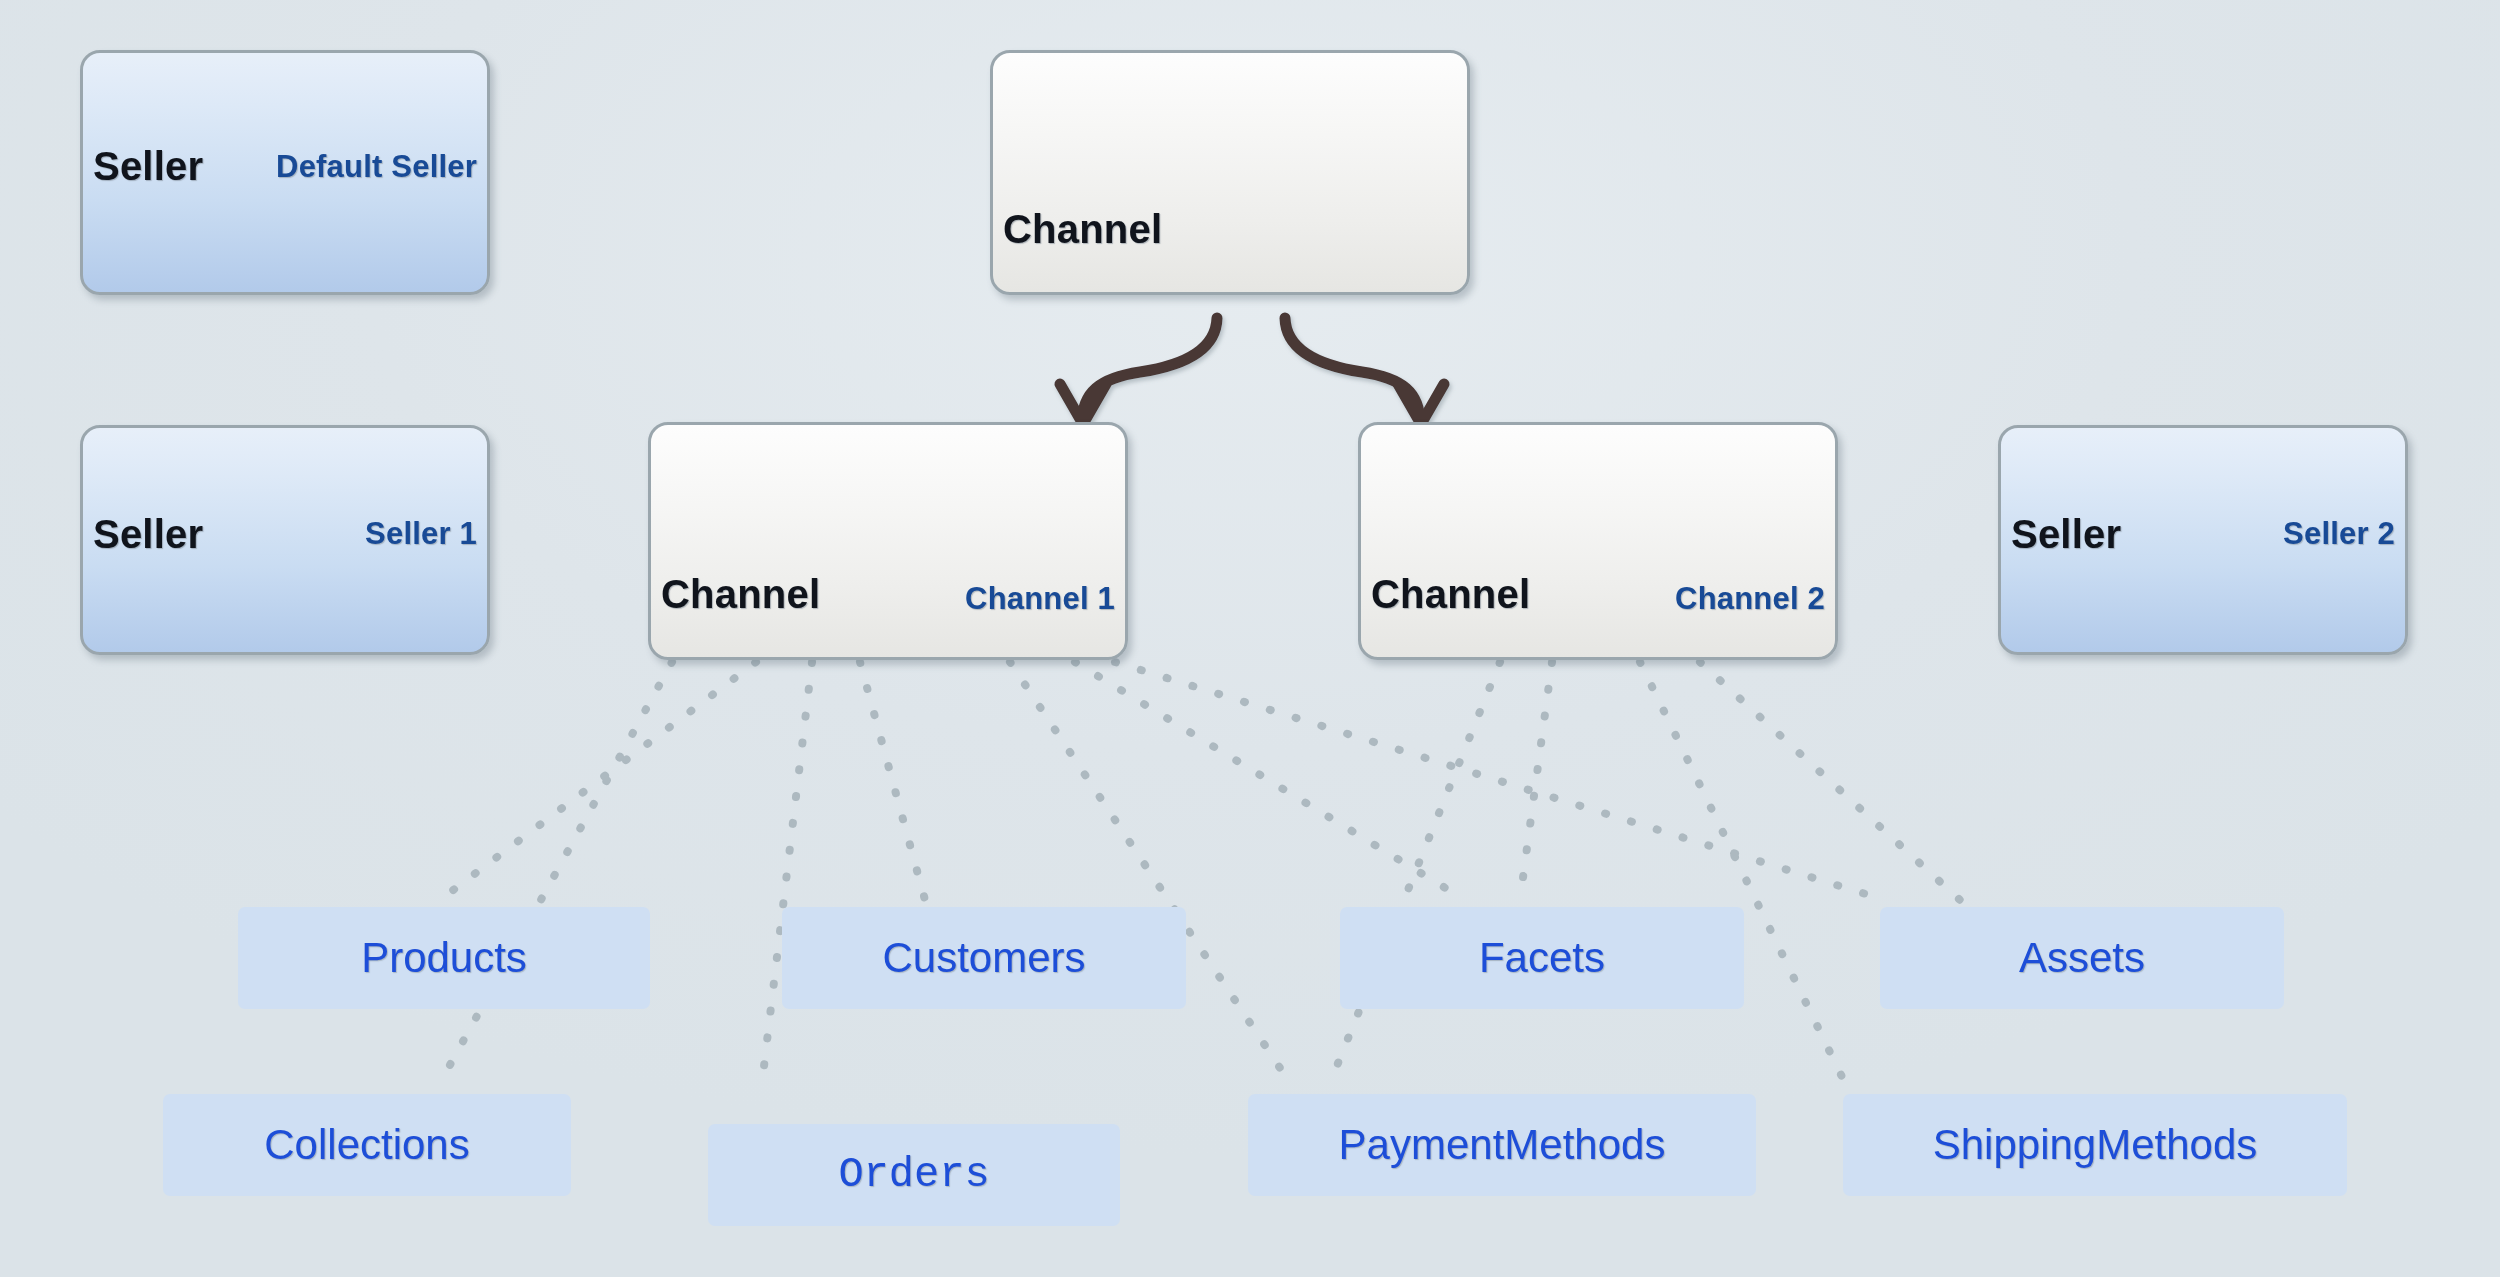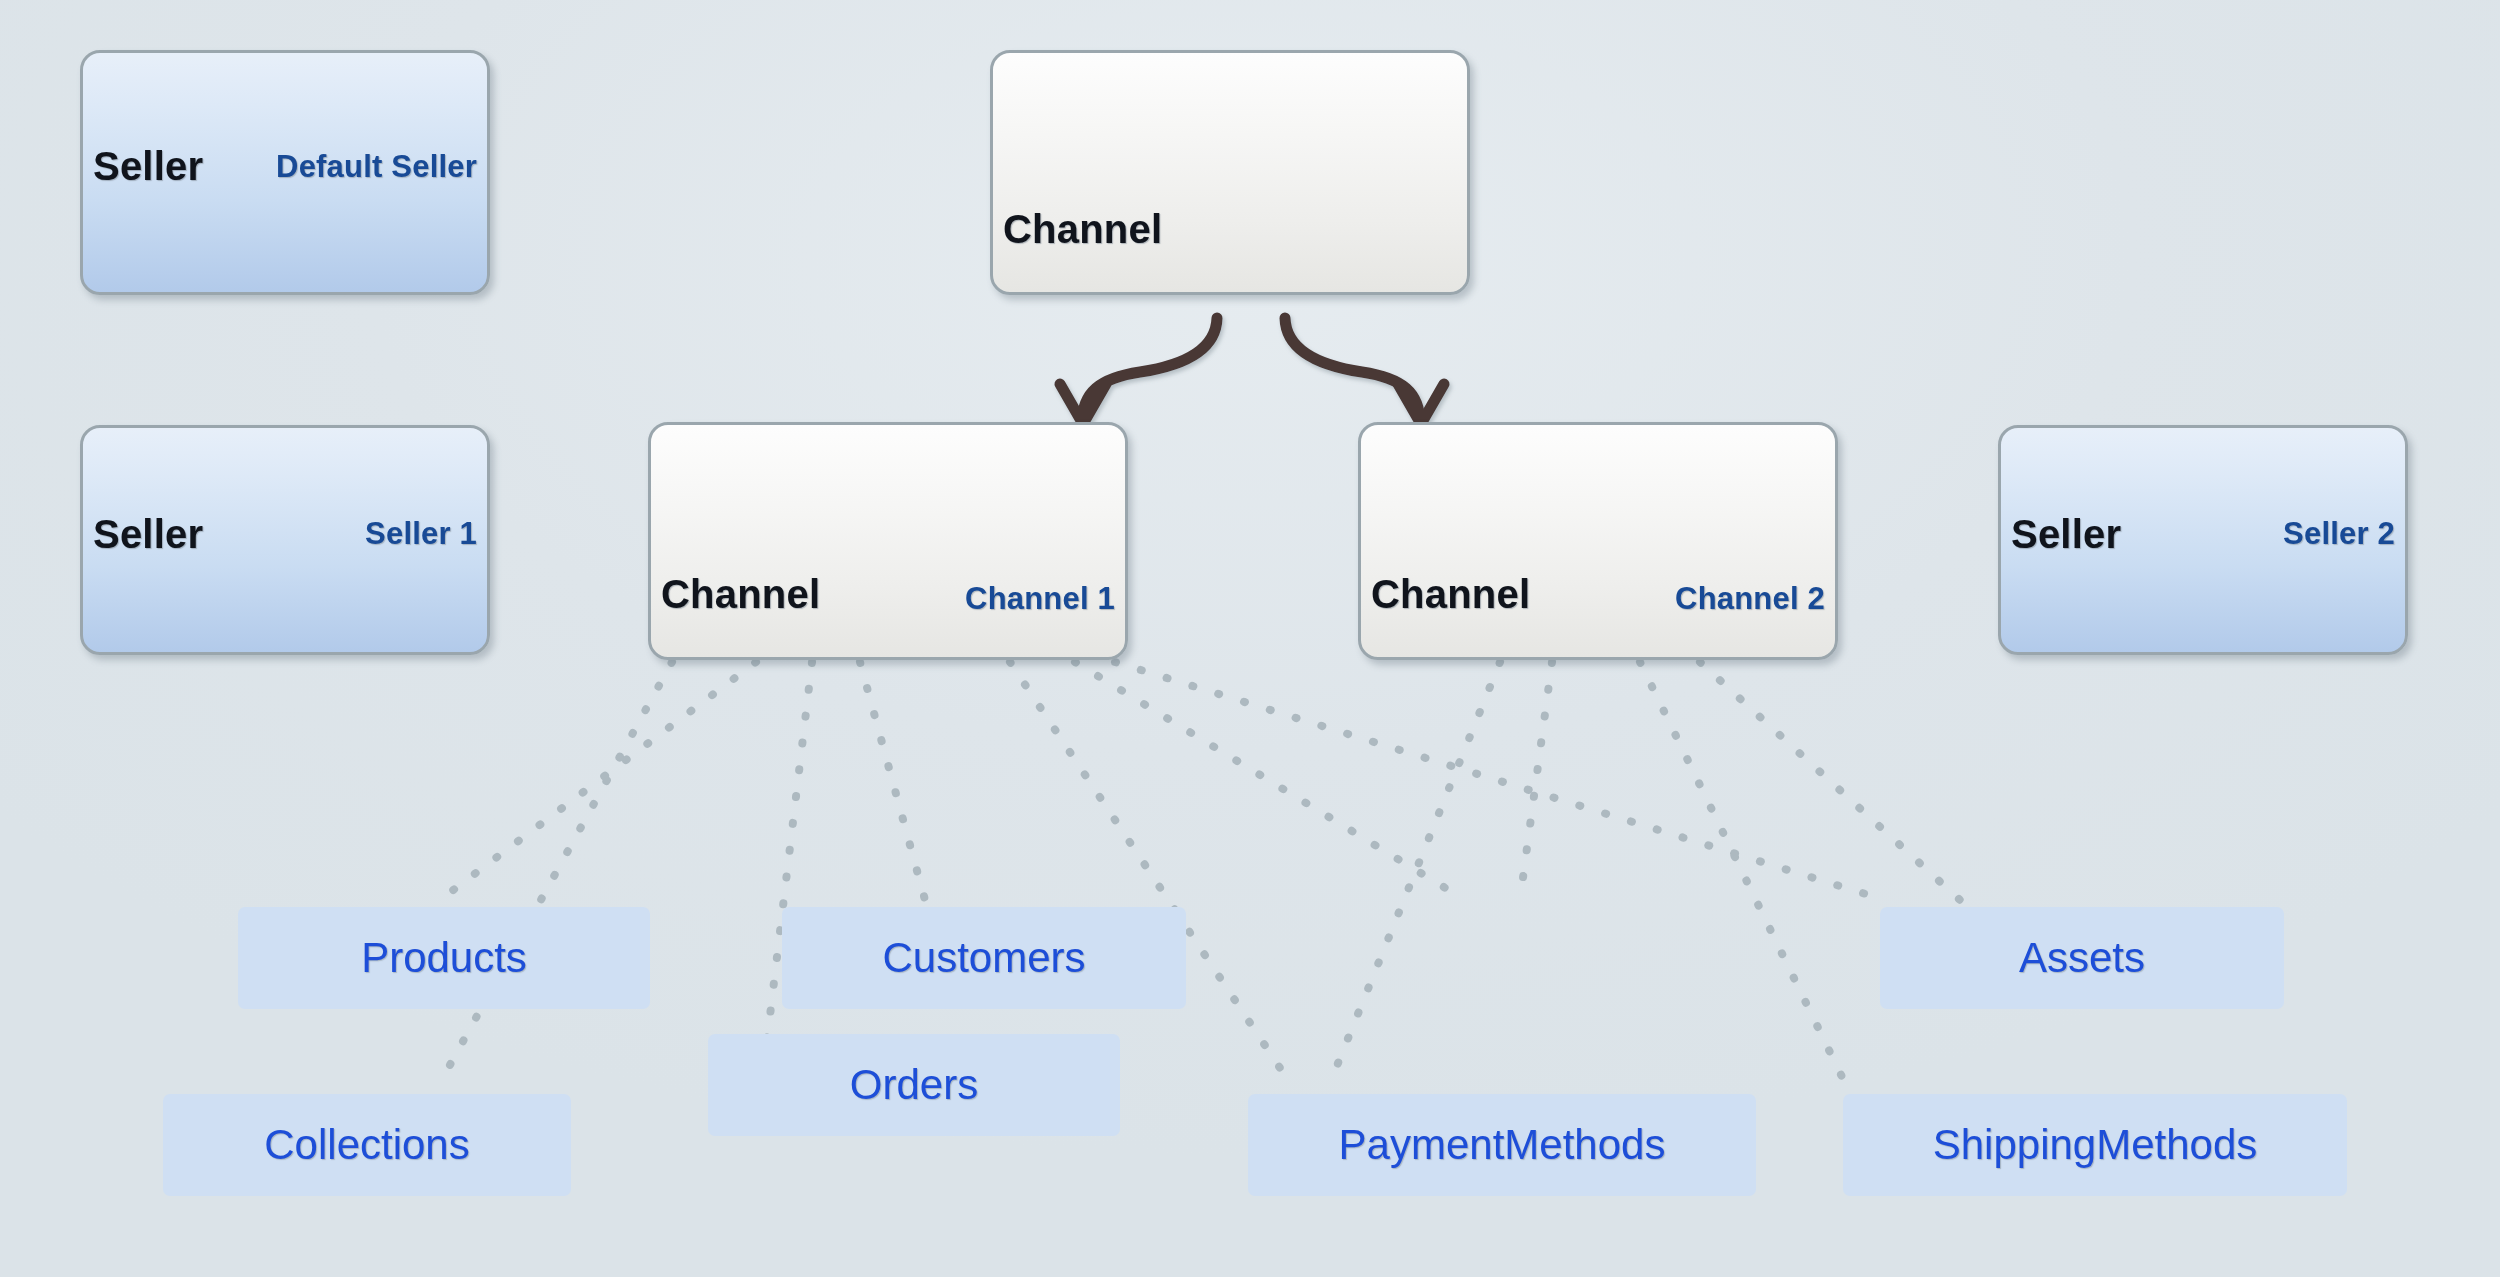--- a/index.html
+++ b/index.html
@@ -154,30 +154,33 @@
   </div>
 
   <div class="chip" style="left:238px; top:907px; width:412px; height:102px;">
     <span class="chip-label">Products</span>
   </div>
 
   <div class="chip" style="left:782px; top:907px; width:404px; height:102px;">
     <span class="chip-label">Customers</span>
   </div>
 
+  <div class="chip" style="left:1340px; top:907px; width:404px; height:102px;">
+    <span class="chip-label">Facets</span>
+  </div>
 
   <div class="chip" style="left:1880px; top:907px; width:404px; height:102px;">
     <span class="chip-label">Assets</span>
   </div>
 
   <div class="chip" style="left:163px; top:1094px; width:408px; height:102px;">
     <span class="chip-label">Collections</span>
   </div>
 
-  <div class="chip" style="left:708px; top:1034px; width:412px; height:102px;">
+  <div class="chip" style="left:708px; top:1124px; width:412px; height:102px;font-family:Liberation Mono, monospace;">
     <span class="chip-label">Orders</span>
   </div>
 
   <div class="chip" style="left:1248px; top:1094px; width:508px; height:102px;align-items:center;">
     <span class="chip-label">PaymentMethods</span>
   </div>
 
   <div class="chip" style="left:1843px; top:1094px; width:504px; height:102px;">
     <span class="chip-label">ShippingMethods</span>
   </div>

